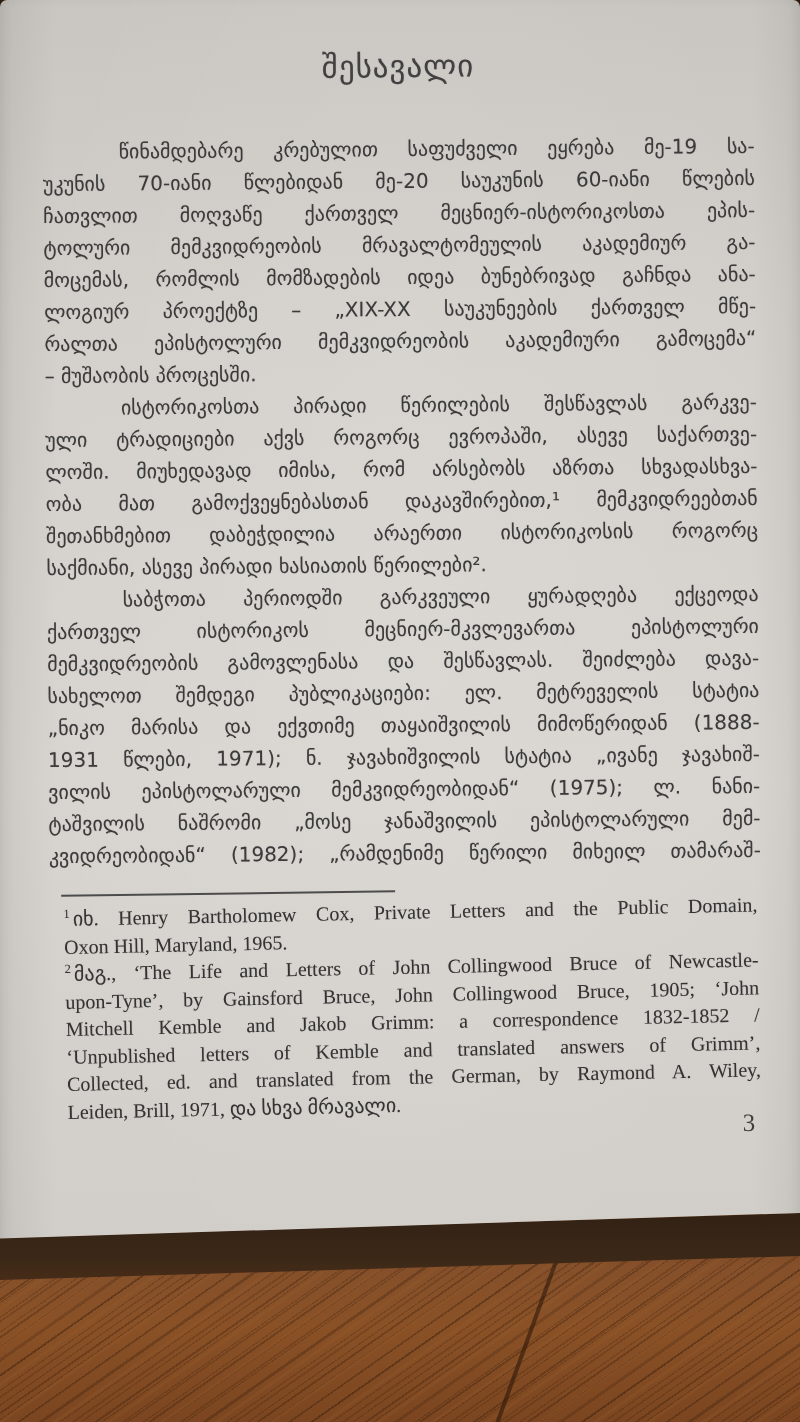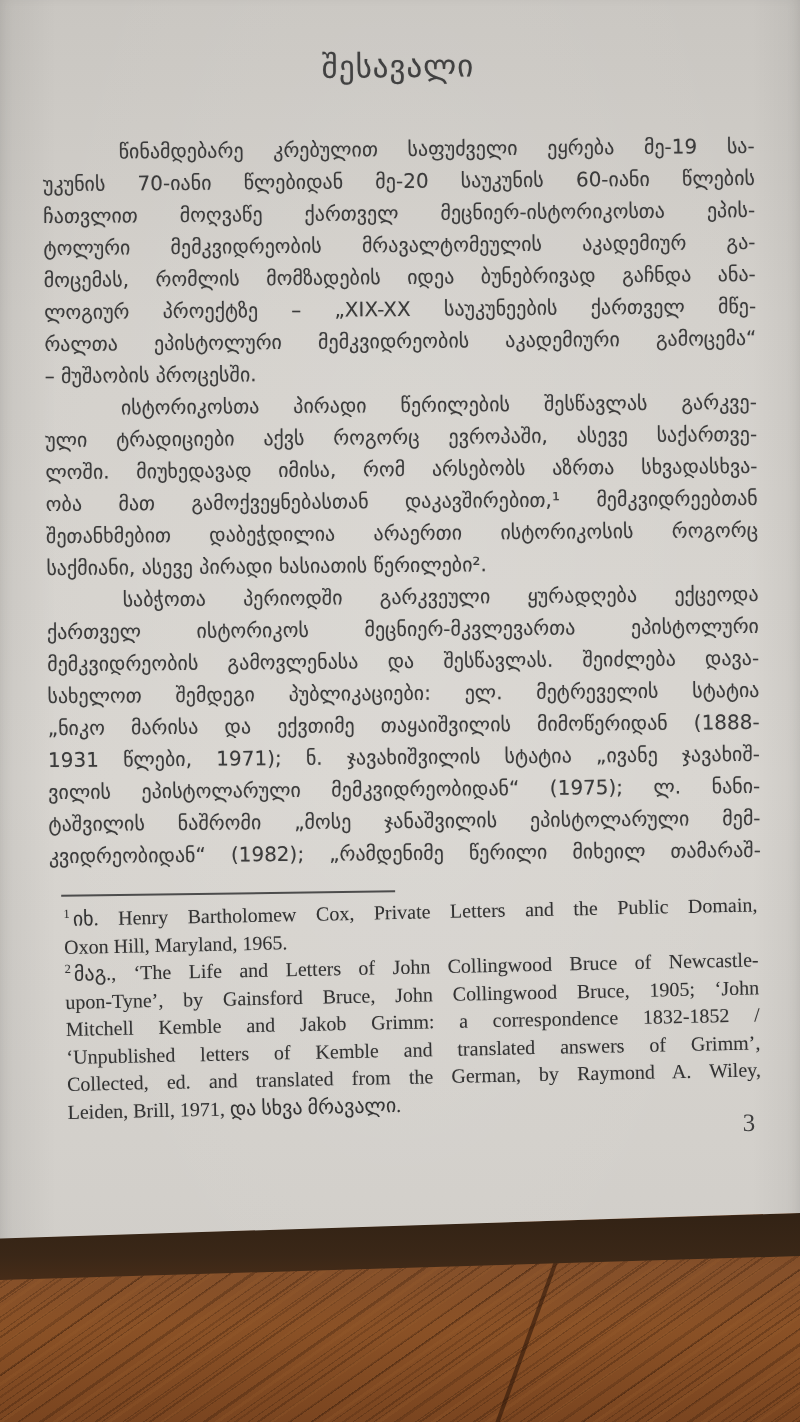--- a/index.html
+++ b/index.html
@@ -36,20 +36,21 @@
   }
   
   .page{
     position:absolute;inset:0;
     background:
       radial-gradient(ellipse at 50% 38%, rgba(255,255,255,0.10), rgba(0,0,0,0) 70%),
       linear-gradient(90deg, rgba(0,0,0,0.06) 0%, rgba(0,0,0,0) 7%, rgba(0,0,0,0) 94%, rgba(0,0,0,0.05) 100%),
       linear-gradient(180deg,#c9c6c1 0%,#d3d0cb 22%,#d8d5d0 55%,#d3d0cb 80%,#cecbc6 100%);
     clip-path:polygon(0 0,100% 0,100% 85.3%,0 87.1%);
     box-shadow:inset 0 -6px 14px rgba(0,0,0,0.10);
+    border-radius:7px;
   }
   .page-content{
     position:absolute;inset:0;
     transform:rotate(-0.5deg);
     transform-origin:400px 300px;
     color:#3c3c3c;
   }
   .title{
     position:absolute;top:48px;left:0;width:100%;
     margin:0;text-align:center;

